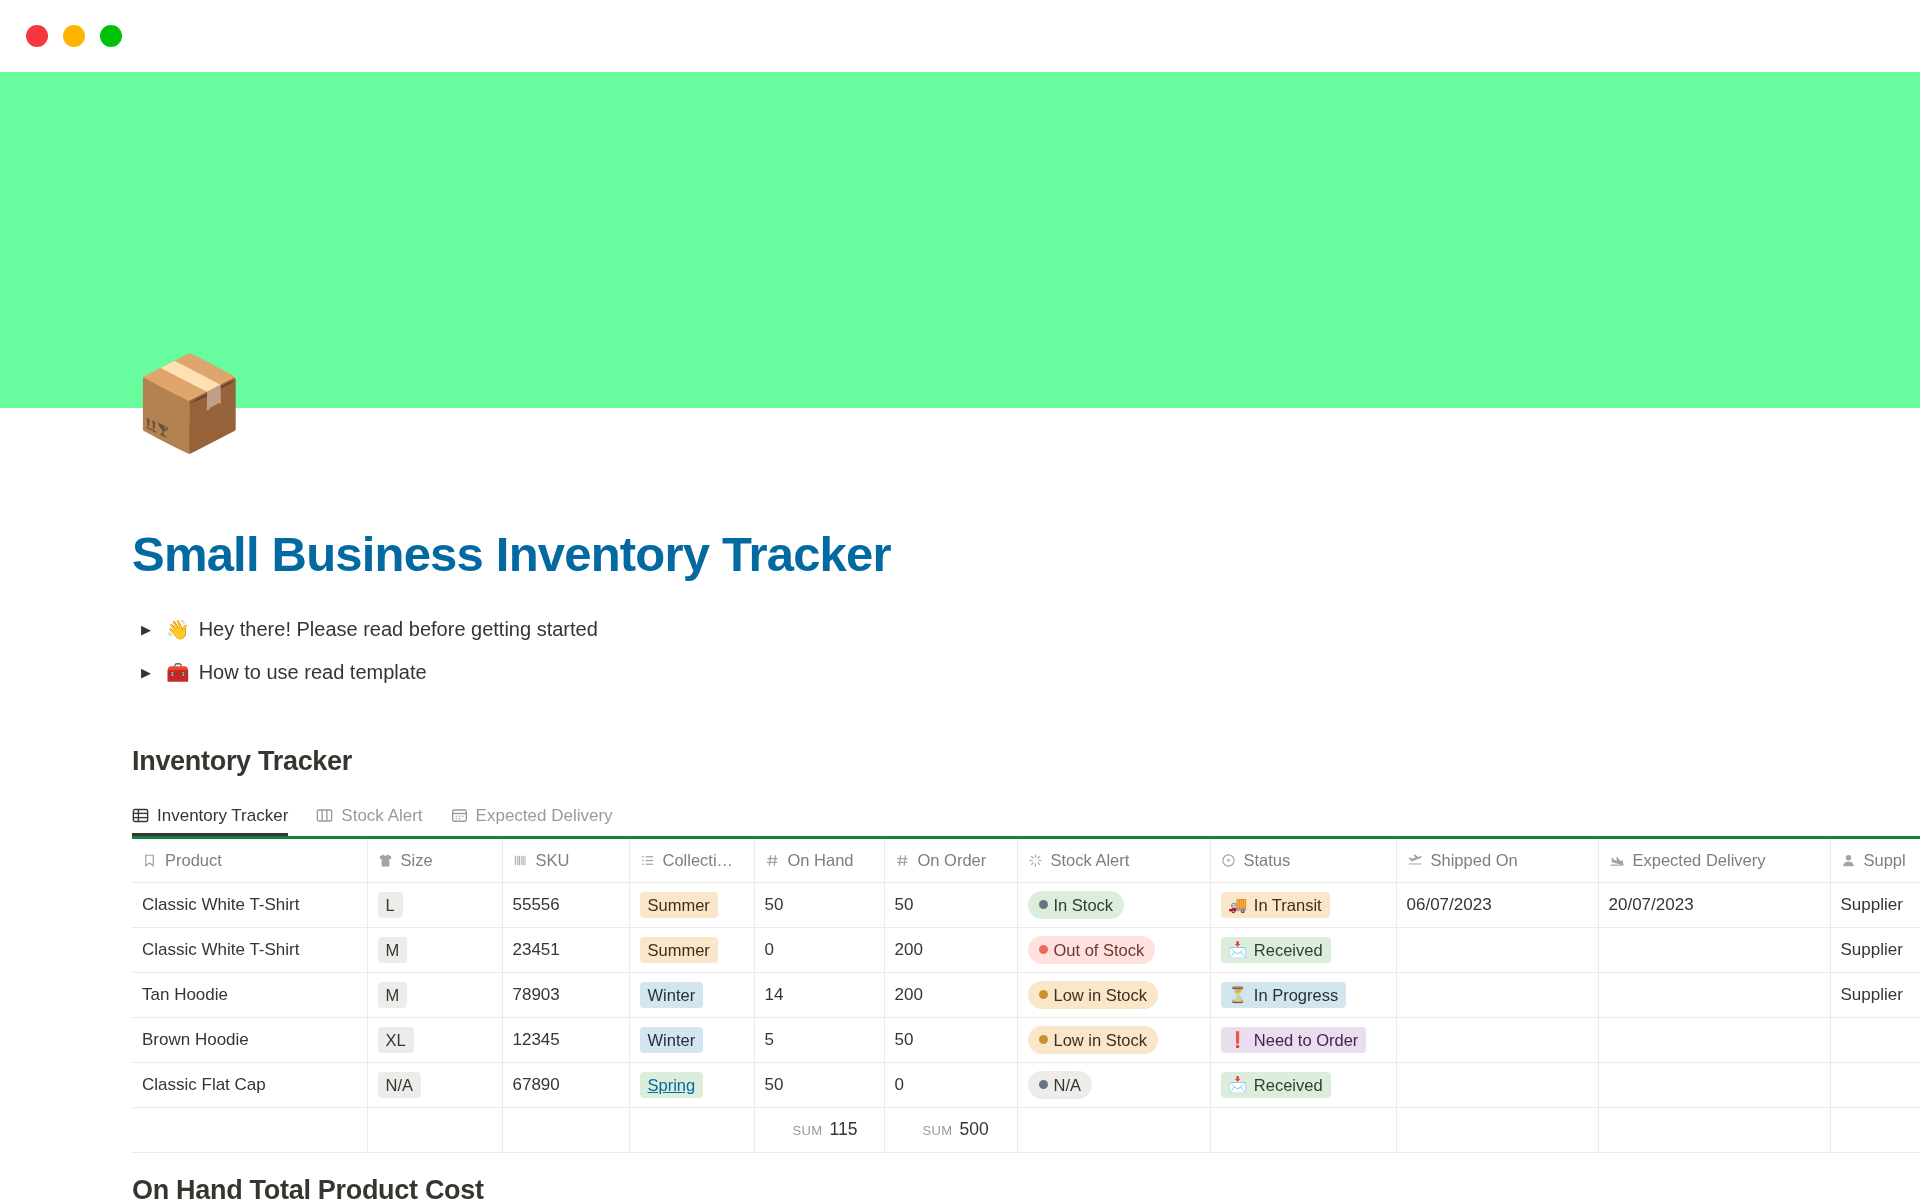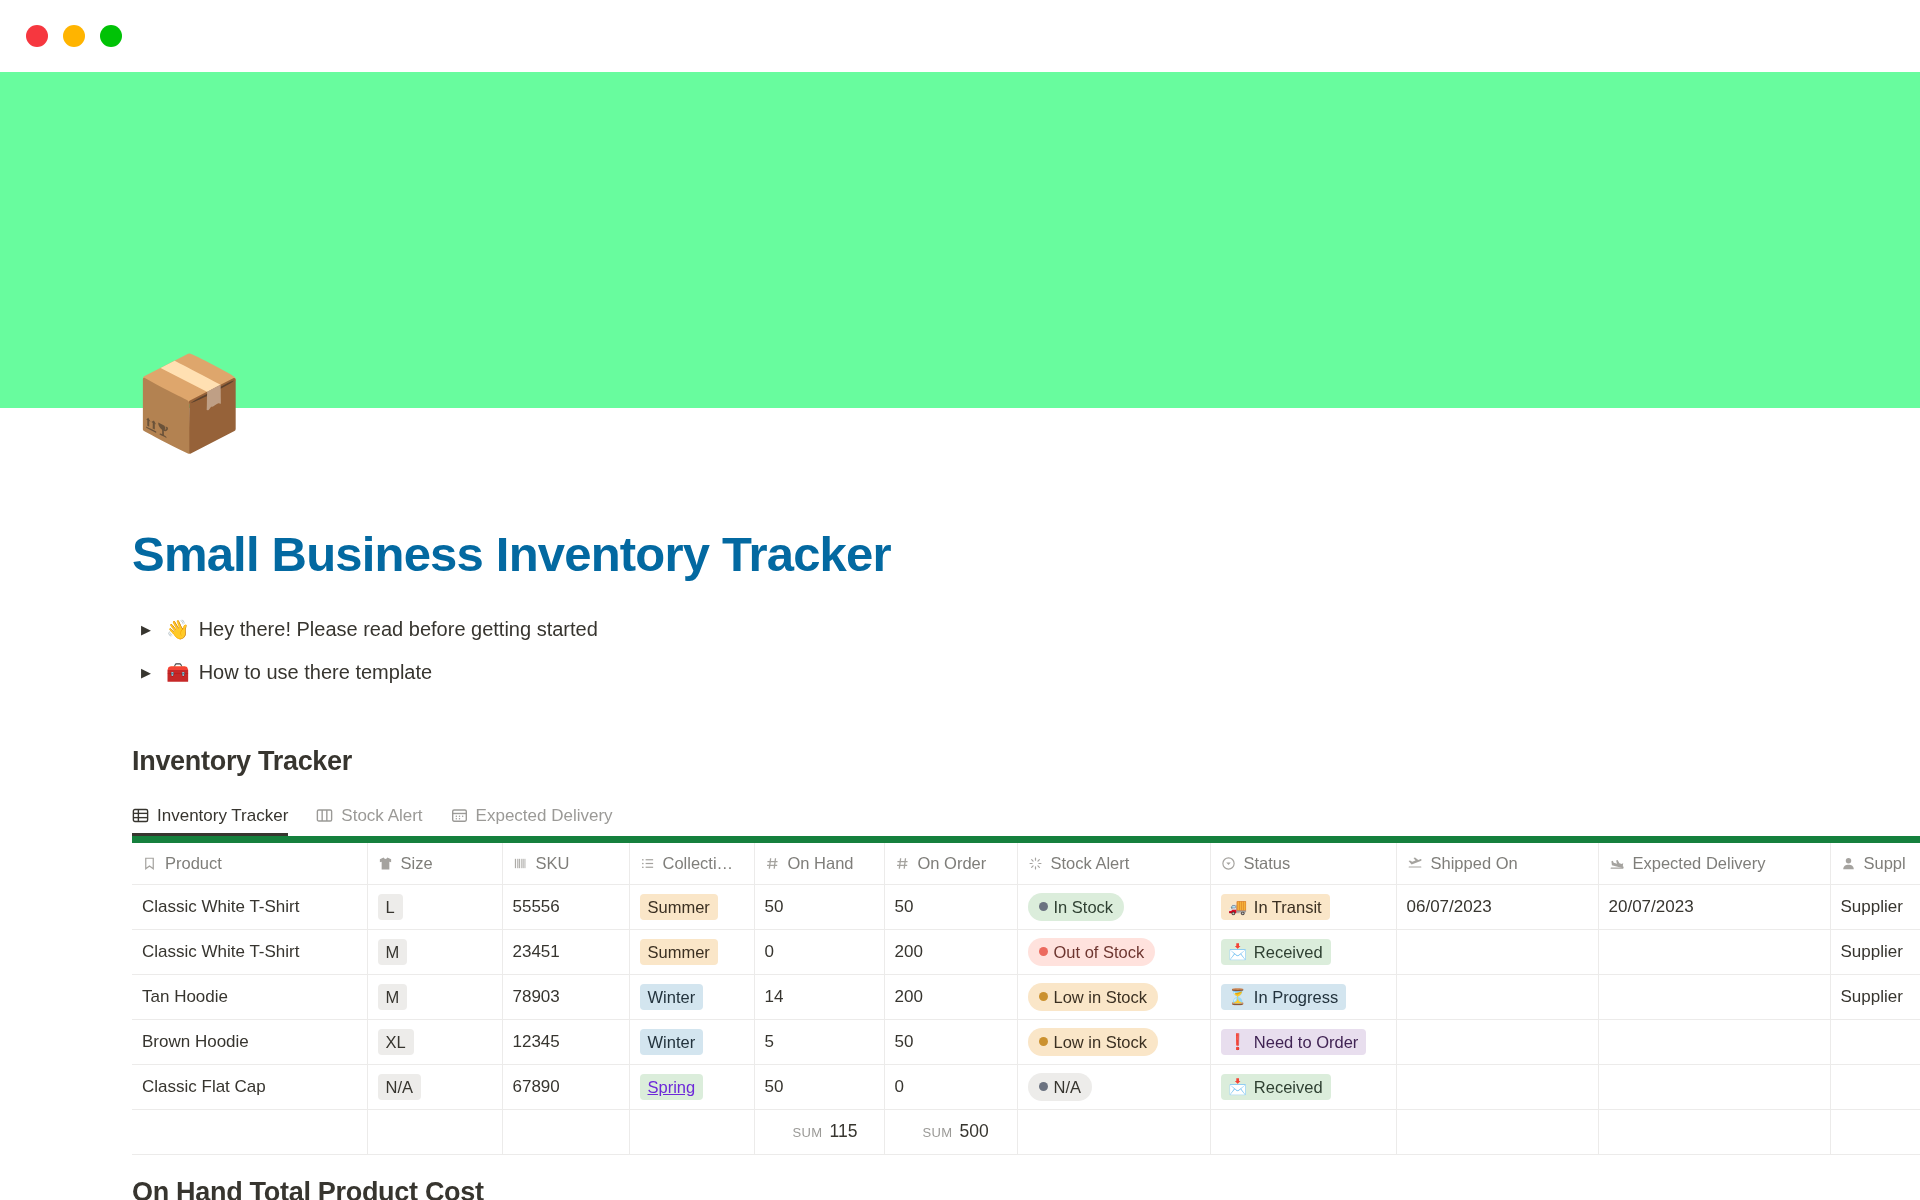--- a/index.html
+++ b/index.html
@@ -119,21 +119,21 @@
     border-bottom: 1px solid #ecebea;
     height: 45px;
     padding: 0 10px;
     text-align: left;
     font-weight: normal;
     vertical-align: middle;
     overflow: hidden;
     white-space: nowrap;
   }
   table.db thead th {
-    border-top: 7px solid #15803d;
+    border-top: 3px solid #15803d;
     color: #7f7e7a;
     font-size: 16.5px;
   }
   table.db th:first-child, table.db td:first-child { padding-left: 10px; }
   .th-inner { display: flex; align-items: center; gap: 8px; }
   .th-inner .ic { flex: 0 0 auto; display: flex; align-items: center; color: #a5a39f; }
   .num { text-align: left; }
 
   .prod-link {
     text-decoration-color: #dedddb;
@@ -193,21 +193,21 @@
 
   <div class="toggle-list">
     <div class="toggle-row">
       <span class="toggle-arrow">▶</span>
       <span class="toggle-emoji">👋</span>
       <span>Hey there! Please read before getting started</span>
     </div>
     <div class="toggle-row">
       <span class="toggle-arrow">▶</span>
       <span class="toggle-emoji">🧰</span>
-      <span>How to use there template</span>
+      <span>How to use read template</span>
     </div>
   </div>
 
   <h2 class="db-heading">Inventory Tracker</h2>
 
   <div class="tabs">
     <div class="tab active">
       <span class="ic">
         <svg width="17" height="17" viewBox="0 0 16 16" fill="none" stroke="currentColor" stroke-width="1.3">
           <rect x="1.3" y="2.3" width="13.4" height="11.4" rx="1.4"></rect>
@@ -489,21 +489,21 @@
               </span></td>
         <td></td>
         <td></td>
         <td></td>
       </tr>
 
       <tr>
         <td><span class="prod-link">Classic Flat Cap</span></td>
         <td><span class="pill" style="background:#EDECEA;color:#37352F">N/A</span></td>
         <td class="num">67890</td>
-        <td><span class="pill" style="background: rgb(219, 237, 219); color: #6d28d9; text-decoration: underline;">Spring</span></td>
+        <td><span class="pill" style="background: rgb(219, 237, 219); color: #0369a1; text-decoration: underline;">Spring</span></td>
         <td class="num">50</td>
         <td class="num">0</td>
         <td><span class="pill round" style="background: rgb(237, 236, 234); color: rgb(55, 53, 47);">
                 <span class="dotmark" style="background: rgb(107, 114, 128);"></span>
                 <span>N/A</span>
               </span></td>
         <td><span class="pill" style="background: rgb(219, 237, 219); color: rgb(47, 64, 50);">
                 <span class="emoji">📩</span>
                 <span>Received</span>
               </span></td>

